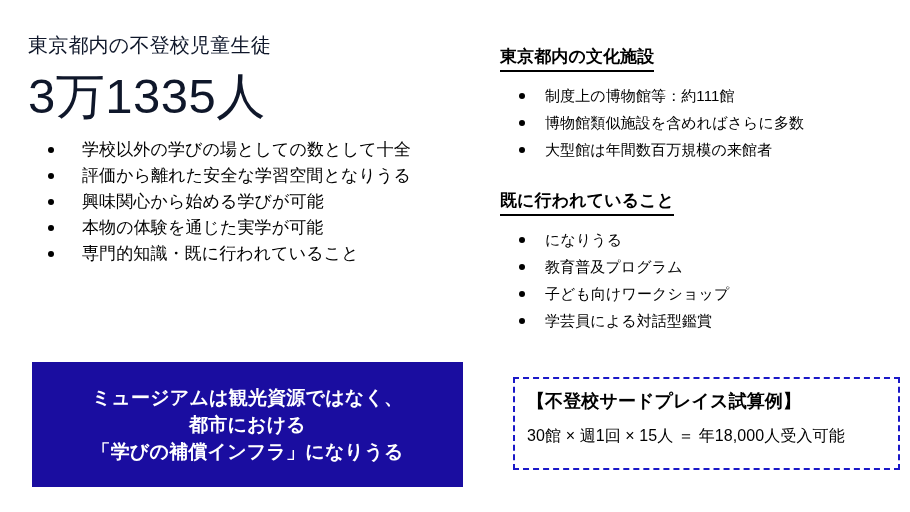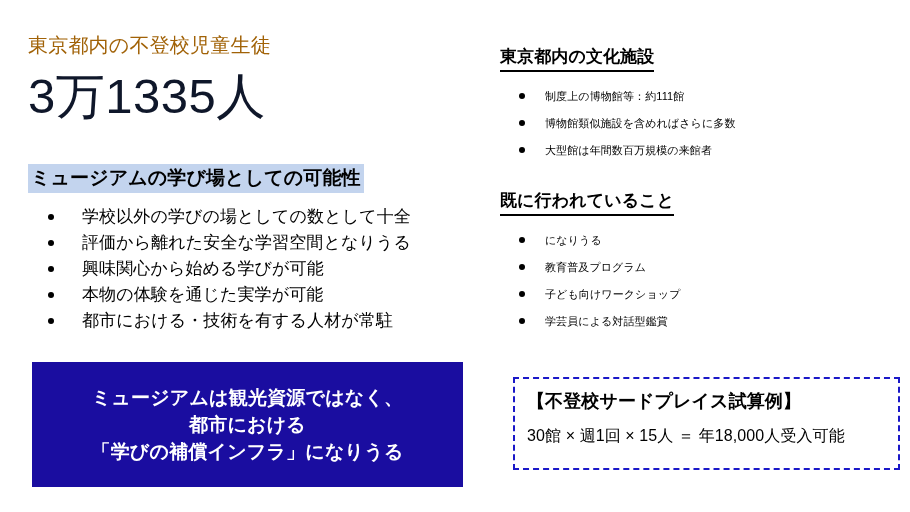--- a/index.html
+++ b/index.html
@@ -29,21 +29,21 @@
     left: 28px;
     top: 32px;
     width: 440px;
   }
 
   .stat-label {
     font-size: 20px;
     line-height: 26px;
     font-weight: 400;
     letter-spacing: 0.2px;
-    color: #a16207;
+    color: #0f172a;
     margin: 0;
   }
 
   .stat-number {
     font-size: 49px;
     line-height: 60px;
     font-weight: 400;
     color: #0f172a;
     letter-spacing: 0.5px;
     margin: 8px 0 0 0;
@@ -129,21 +129,21 @@
     letter-spacing: 0.1px;
   }
 
   ul.bullets-r {
     list-style: none;
     margin: 12px 0 0 0;
     padding: 0;
   }
   ul.bullets-r li {
     position: relative;
-    font-size: 11px;
+    font-size: 15px;
     line-height: 24px;
     padding-left: 45px;
     margin-bottom: 3px;
     white-space: nowrap;
     letter-spacing: 0.1px;
   }
   ul.bullets-r li::before {
     content: "";
     position: absolute;
     left: 19px;
@@ -189,28 +189,27 @@
 
 <div class="slide">
 
   <div class="col-left">
 
     <p class="stat-label">東京都内の不登校児童生徒</p>
 
     <p class="stat-number">3万1335人</p>
 
     <div>
-      <p class="hl-heading">ミュージアムの学び場としての可能性</p>
 
       <ul class="bullets">
         <li>学校以外の学びの場としての数として十全</li>
         <li>評価から離れた安全な学習空間となりうる</li>
         <li>興味関心から始める学びが可能</li>
         <li>本物の体験を通じた実学が可能</li>
-        <li>都市における・技術を有する人材が常駐</li>
+        <li>専門的知識・既に行われていること</li>
       </ul>
     </div>
   </div>
 
   <div class="callout">
     <div class="line">ミュージアムは観光資源ではなく、</div>
     <div class="line">都市における</div>
     <div class="line">「学びの補償インフラ」になりうる</div>
   </div>
 

